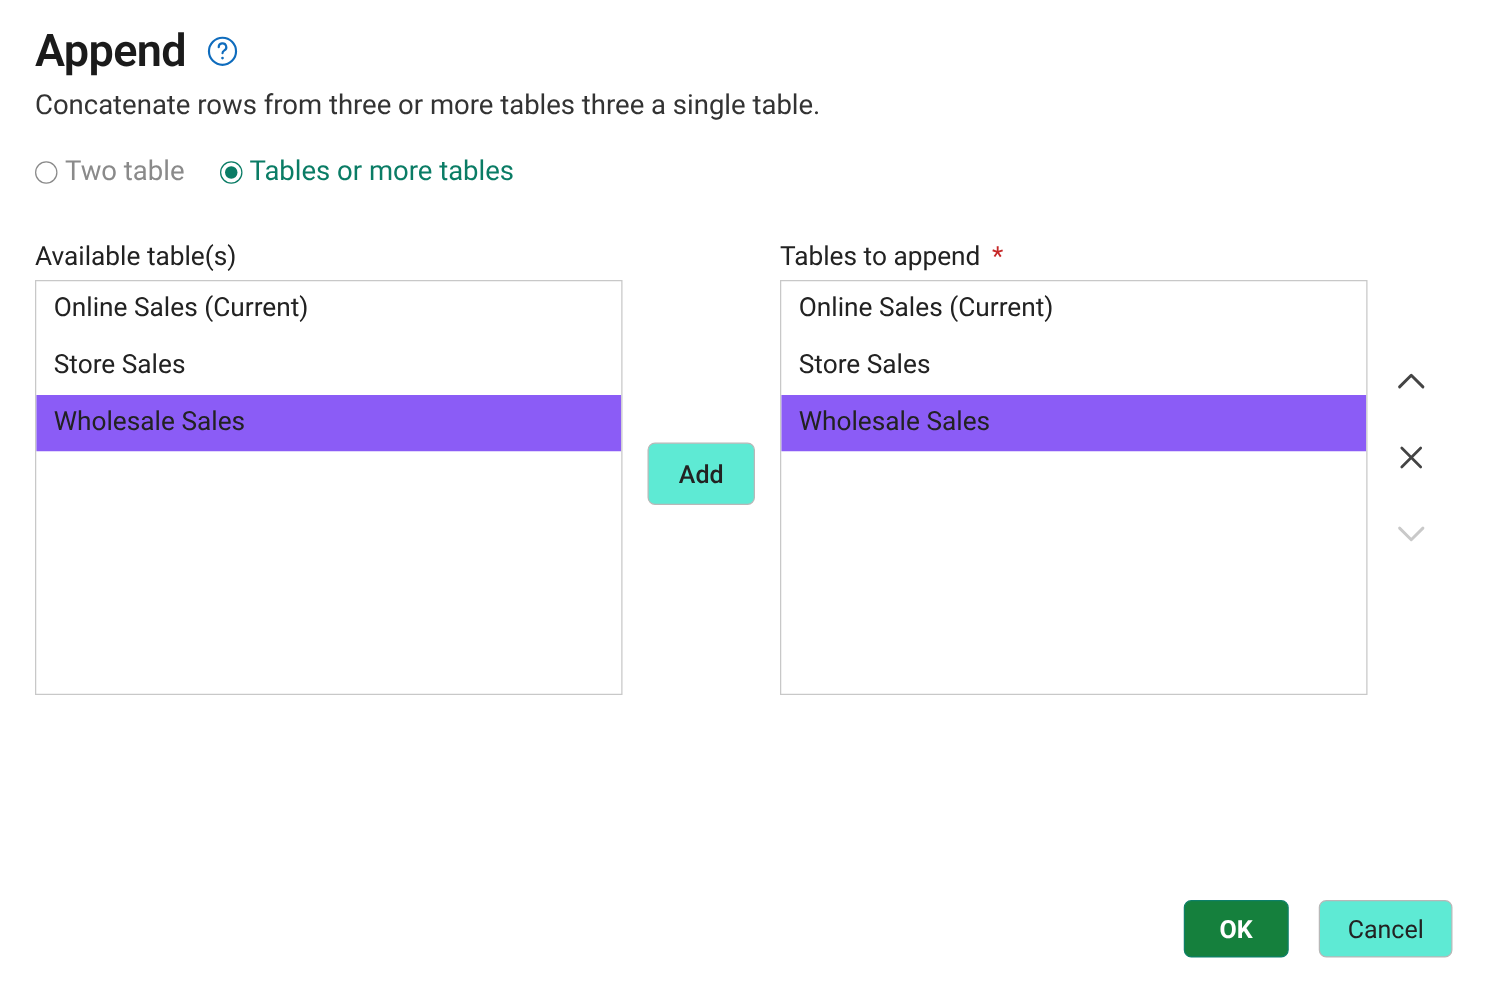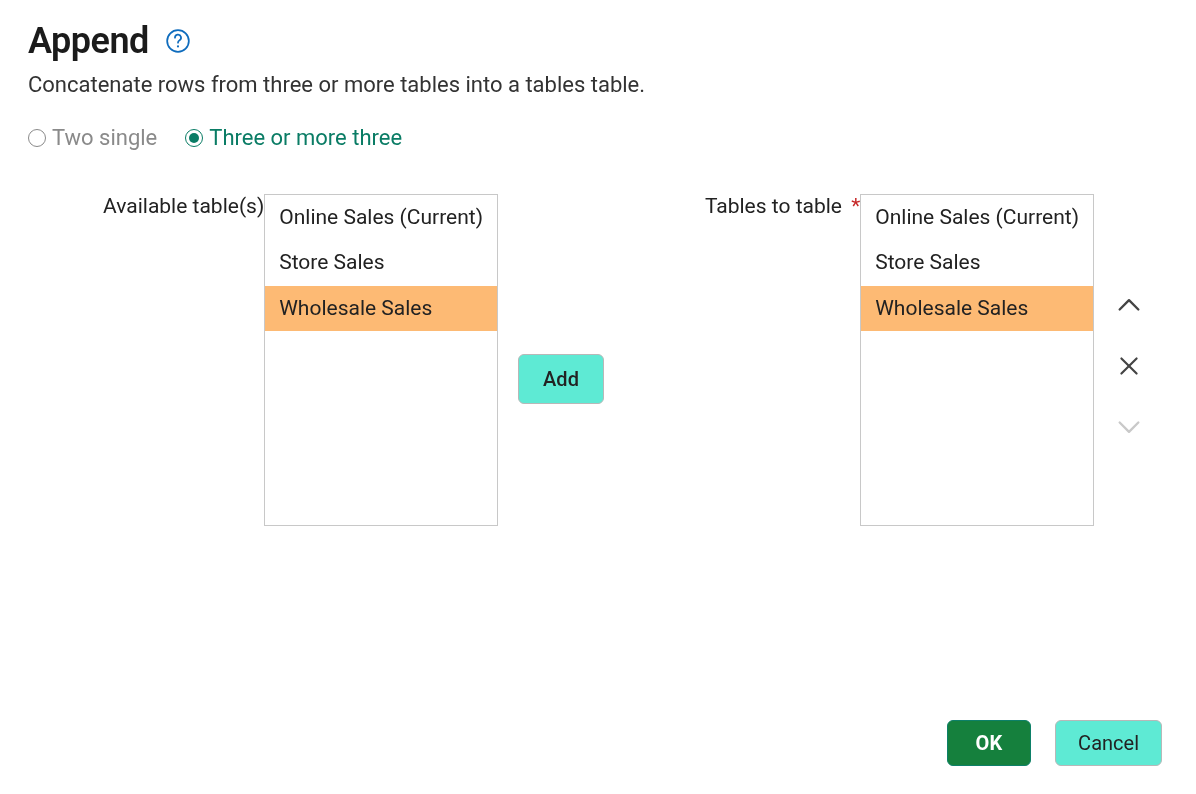--- a/index.html
+++ b/index.html
@@ -79,22 +79,21 @@
     border-radius: 50%;
     background: #0a7c65;
   }
   .lists-row {
     display: flex;
     align-items: flex-start;
     gap: 0;
   }
   .list-col {
     display: flex;
-    flex-direction: row;
-    justify-content: flex-end;
+    flex-direction: column;
   }
   .list-col.left { width: 470px; }
   .list-col.right { width: 470px; }
   .mid-col {
     width: 126px;
     display: flex;
     align-items: center;
     justify-content: center;
     padding-top: 160px;
   }
@@ -123,21 +122,21 @@
     background: #fff;
   }
   .list-item {
     padding: 8px 14px 9px 14px;
     font-size: 21px;
     color: #222;
     cursor: pointer;
     line-height: 1.35;
   }
   .list-item.selected {
-    background: #fdba74;
+    background: #8b5cf6;
   }
   .btn {
     font-size: 20px;
     padding: 10px 22px;
     border-radius: 6px;
     border: 1px solid #b8b8b8;
     background: #5eead4;
     color: #222;
     cursor: pointer;
     line-height: 1.2;
@@ -184,53 +183,53 @@
     <div class="title">Append</div>
     <span class="help-icon">
       <svg viewBox="0 0 24 24" width="26" height="26" fill="none" stroke="currentColor" stroke-width="1.6">
         <circle cx="12" cy="12" r="10"></circle>
         <path d="M9.2 9a2.8 2.8 0 1 1 4 2.5c-.9.5-1.2 1.1-1.2 2" stroke-linecap="round"></path>
         <circle cx="12" cy="17" r="1" fill="currentColor" stroke="none"></circle>
       </svg>
     </span>
   </div>
 
-  <div class="subtitle">Concatenate rows from three or more tables into a tables table.</div>
+  <div class="subtitle">Concatenate rows from three or more tables three a single table.</div>
 
   <div class="radio-row">
     <span class="radio-opt">
       <span class="radio-circle"></span>
-      <span>Two single</span>
+      <span>Two table</span>
     </span>
     <span class="radio-opt selected">
       <span class="radio-circle">
           <span class="radio-dot"></span>
         </span>
-      <span>Three or more three</span>
+      <span>Tables or more tables</span>
     </span>
   </div>
 
   <div class="lists-row">
 
     <div class="list-col left">
       <div class="list-label">Available table(s)</div>
       <div class="listbox" id="available-list">
           <div class="list-item">Online Sales (Current)</div>
           <div class="list-item">Store Sales</div>
           <div class="list-item selected">Wholesale Sales</div>
         </div>
     </div>
 
     <div class="mid-col">
       <button class="btn btn-add">Add</button>
     </div>
 
     <div class="list-col right">
       <div class="list-label">
-        <span>Tables to table</span>
+        <span>Tables to append</span>
         <span class="req">*</span>
       </div>
       <div class="listbox" id="toappend-list">
           <div class="list-item">Online Sales (Current)</div>
           <div class="list-item">Store Sales</div>
           <div class="list-item selected">Wholesale Sales</div>
         </div>
     </div>
 
     <div class="side-col">

